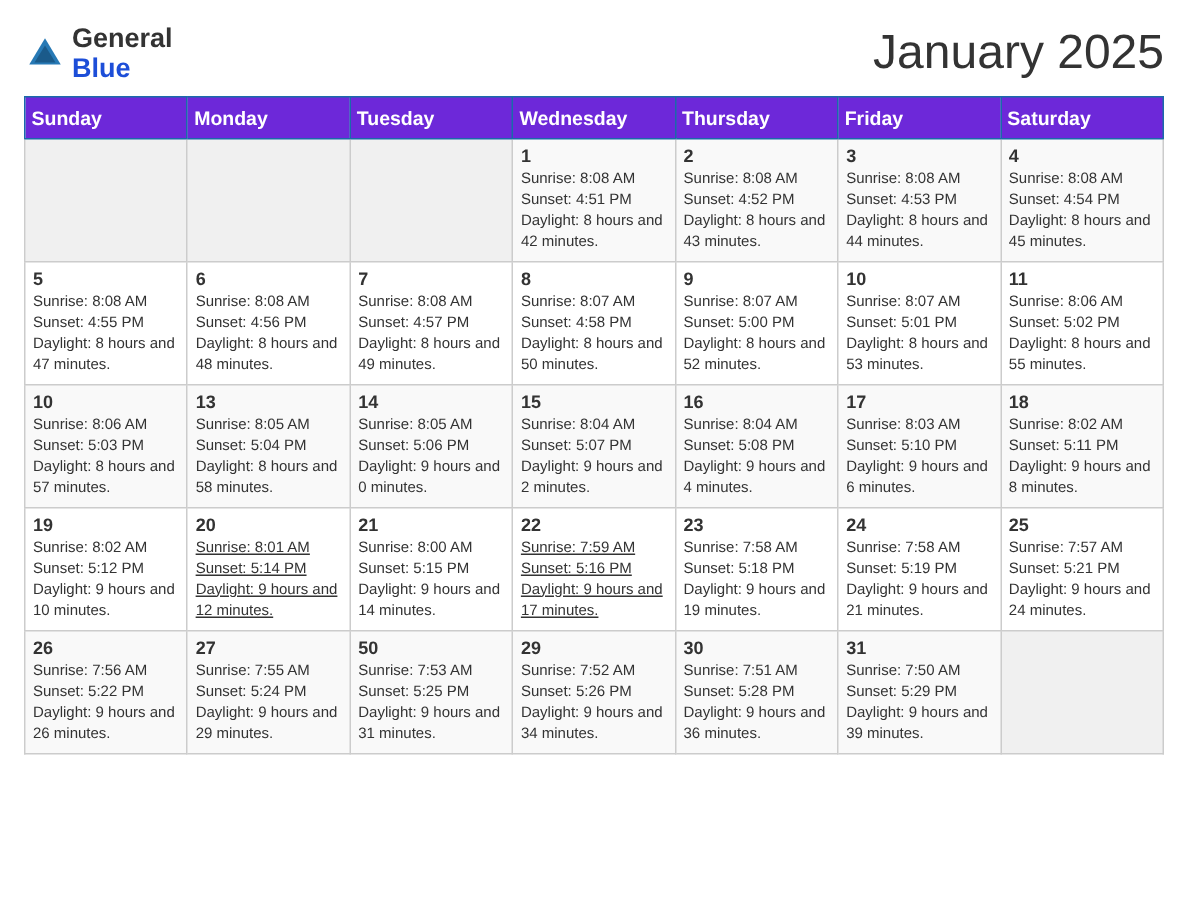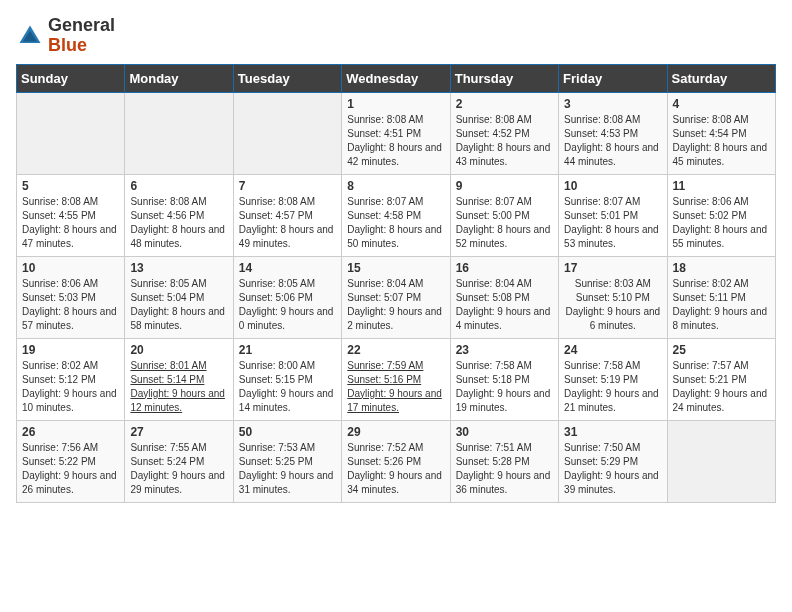--- a/index.html
+++ b/index.html
@@ -20,21 +20,21 @@
       display: flex;
       align-items: center;
       gap: 4px;
     }
     .logo-text {
       font-size: 18px;
       font-weight: bold;
       line-height: 1.1;
     }
     .logo-general { color: #333; }
-    .logo-blue { color: #c2410c; }
+    .logo-blue { color: #1d4ed8; }
     .logo-icon {
       width: 28px;
       height: 28px;
     }
     .title-block {
       text-align: right;
     }
     .month-title {
       font-size: 32px;
       font-weight: normal;
@@ -43,21 +43,21 @@
     .location {
       font-size: 14px;
       color: #555;
     }
     table {
       width: 100%;
       border-collapse: collapse;
       border: 1px solid #ccc;
     }
     thead tr th {
-      background-color: #404040;
+      background-color: #6d28d9;
       color: #fff;
       padding: 6px 4px;
       font-size: 13px;
       font-weight: bold;
       text-align: left;
       border: 1px solid #1a6aaa;
     }
     tbody tr td {
       vertical-align: top;
       padding: 4px 5px;
@@ -97,20 +97,21 @@
     <svg class="logo-icon" viewBox="0 0 40 40">
       <polygon points="20,5 35,30 5,30" fill="#2779b5"></polygon>
       <polygon points="20,12 30,28 10,28" fill="#1a5a8a"></polygon>
     </svg>
     <div class="logo-text">
       <span class="logo-general">General</span><br>
       <span class="logo-blue">Blue</span>
     </div>
   </div>
   <div class="title-block">
+    <div class="month-title">January 2025</div>
   </div>
 </div>
 
 <table>
   <thead>
     <tr>
     <th>Sunday</th>
         <th>Monday</th>
         <th>Tuesday</th>
         <th>Wednesday</th>
@@ -219,21 +220,21 @@
 Daylight: 9 hours and 2 minutes.</div>
         </td>
         <td>
           <span class="day-number">16</span>
           <div class="day-info" style="white-space: pre-line;">Sunrise: 8:04 AM
 Sunset: 5:08 PM
 Daylight: 9 hours and 4 minutes.</div>
         </td>
         <td>
           <span class="day-number">17</span>
-          <div class="day-info" style="white-space: pre-line; text-align: center;">Sunrise: 8:03 AM
+          <div class="day-info" style="white-space: pre-line;">Sunrise: 8:03 AM
 Sunset: 5:10 PM
 Daylight: 9 hours and 6 minutes.</div>
         </td>
         <td>
           <span class="day-number">18</span>
           <div class="day-info" style="white-space: pre-line;">Sunrise: 8:02 AM
 Sunset: 5:11 PM
 Daylight: 9 hours and 8 minutes.</div>
         </td>
       </tr>

